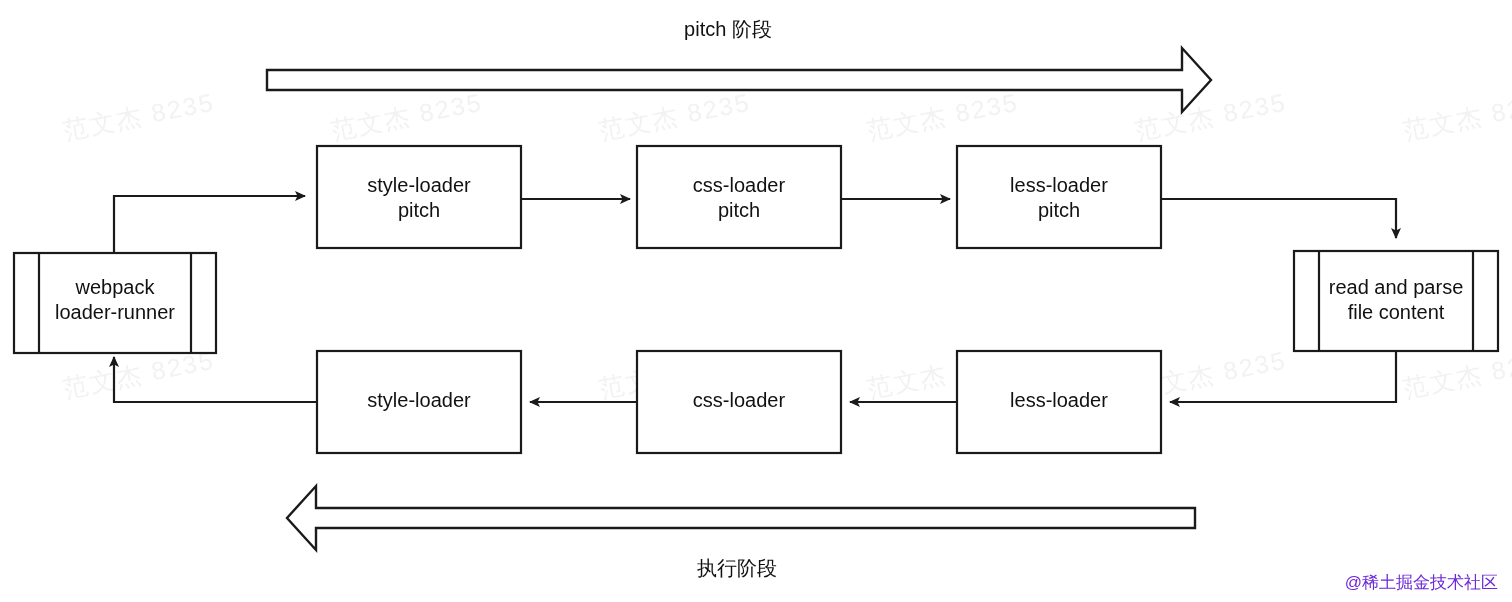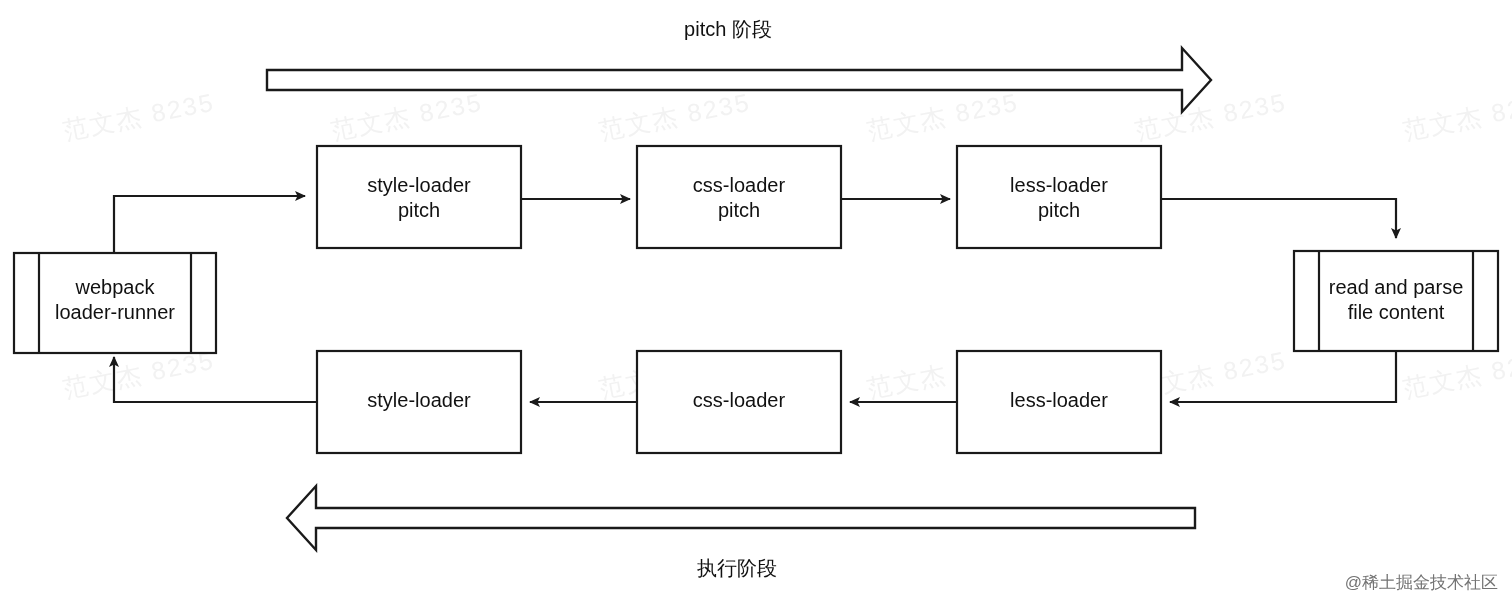--- a/index.html
+++ b/index.html
@@ -71,21 +71,21 @@
     pointer-events: none;
     user-select: none;
     letter-spacing: 2px;
   }
   .attribution {
     position: absolute;
     right: 14px;
     bottom: 8px;
     font-family: "Liberation Sans", "DejaVu Sans", sans-serif;
     font-size: 17px;
-    color: #737373;
+    color: #6d28d9;
     white-space: nowrap;
   }
 </style>
 </head>
 <body>
 
 <div id="diagram-root">
 
   <div id="watermark-layer">
       <div class="watermark" style="left: 62px; top: 100px;">范文杰 8235</div>

